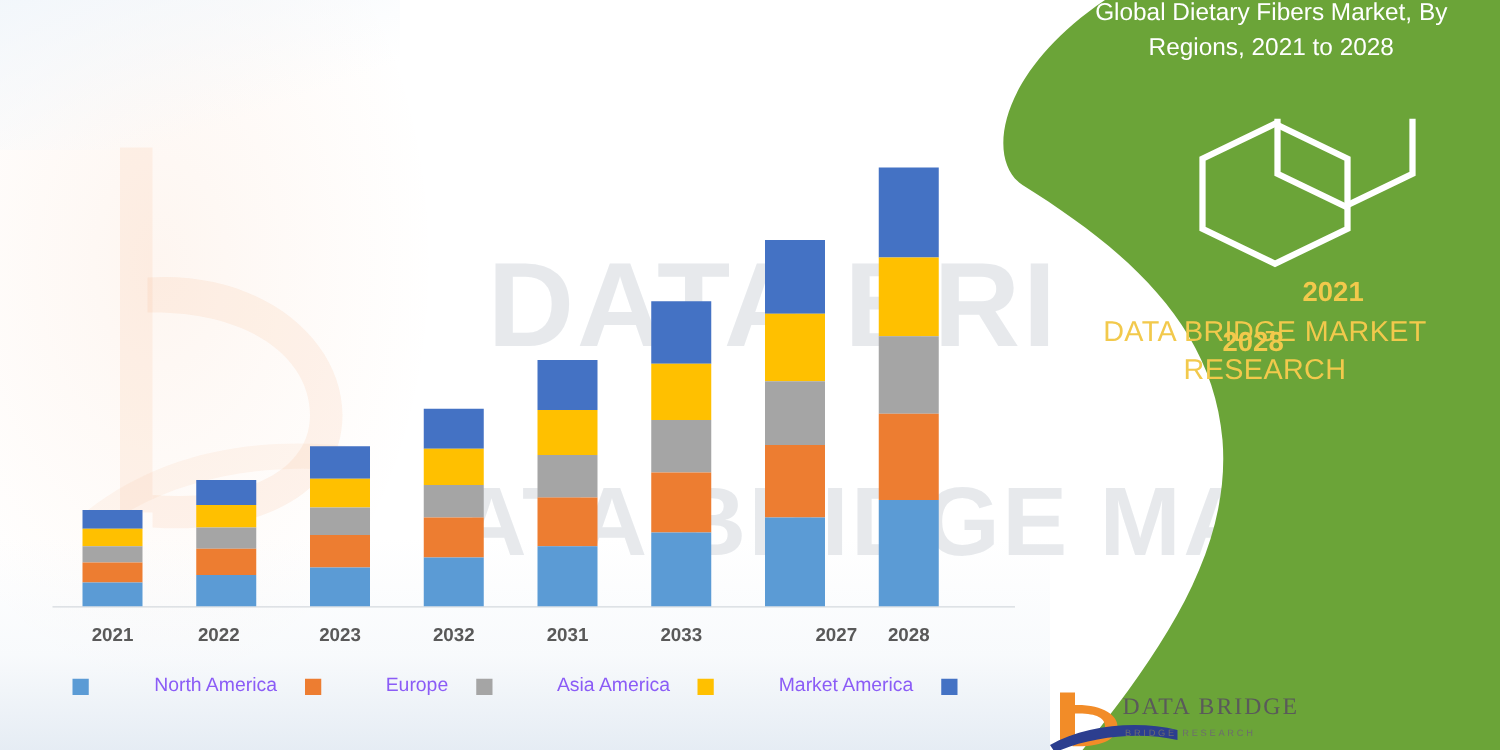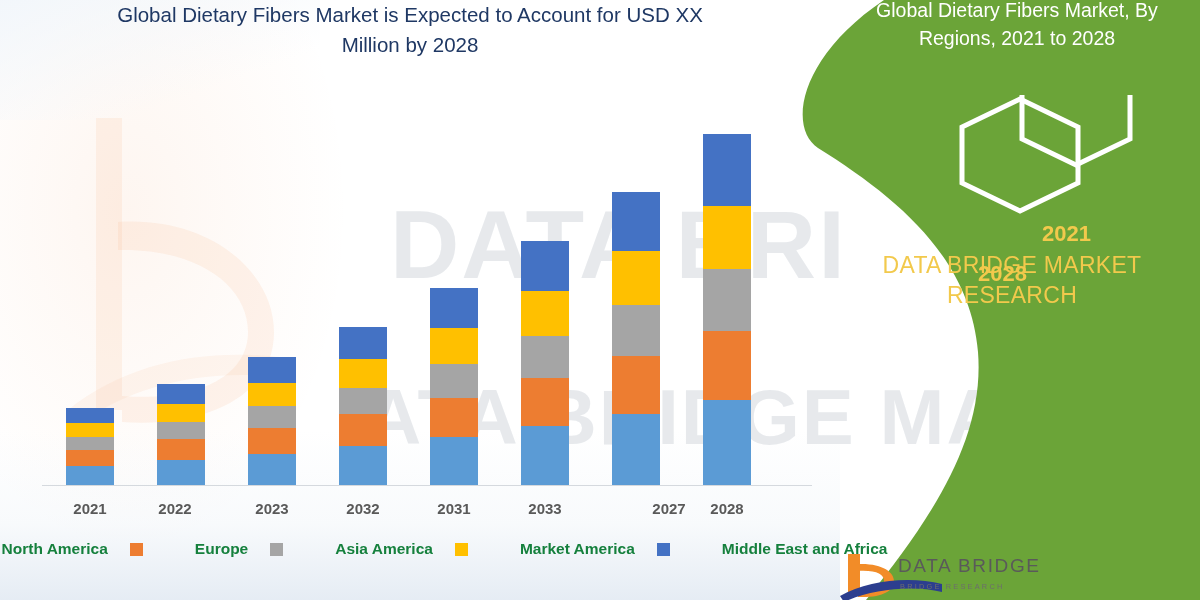--- a/index.html
+++ b/index.html
@@ -52,26 +52,26 @@
   .bar{position:absolute;width:48px;bottom:115px;display:flex;flex-direction:column;}
   .seg{width:100%;}
   .xtick{position:absolute;top:500px;width:80px;text-align:center;
     color:#595959;font-size:15px;font-weight:700;}
 
   
   .legend{position:absolute;left:42px;top:540px;width:740px;
     display:flex;align-items:center;justify-content:center;gap:22px;}
   .legend-item{display:flex;align-items:center;gap:6px;}
   .swatch{width:13px;height:13px;flex:none;}
-  .legend-label{color:#15803d;font-size:15.5px;font-weight:700;white-space:nowrap;margin-left:46px;}
+  .legend-label{color:#8b5cf6;font-size:15.5px;font-weight:400;white-space:nowrap;margin-left:46px;}
 
   
   .logo{position:absolute;left:838px;top:552px;width:260px;height:48px;}
   .logo-text{position:absolute;left:60px;top:3px;color:#5a5a5a;
-    font-size:19px;letter-spacing:1.6px;font-weight:400;font-family:Liberation Sans, sans-serif;}
+    font-size:19px;letter-spacing:1.6px;font-weight:400;font-family:Liberation Serif, serif;}
   .logo-sub{position:absolute;left:62px;top:30px;color:#6d6d6d;
     font-size:7.4px;letter-spacing:2.2px;font-weight:400;}
 </style>
 </head>
 <body>
 
 <div id="canvas">
 
   <div class="bg-tint tint-left"></div>
   <div class="bg-tint tint-topleft"></div>
@@ -80,21 +80,20 @@
   <svg class="wm-b" viewBox="0 0 230 330">
     <path d="M36 8 L62 8 L62 300 L36 300 Z" fill="#ED7D31" opacity=".17"></path>
     <path d="M58 112 C150 106 214 162 214 222 C214 284 150 318 62 312 L62 286
              C138 292 188 266 188 222 C188 176 138 138 58 140 Z" fill="#ED7D31" opacity=".17"></path>
     <path d="M8 300 C70 250 150 238 228 248 L228 268 C152 258 74 272 18 316 Z" fill="#ED7D31" opacity=".13"></path>
   </svg>
 
   <div class="wm-text wm-line1">DATA BRI</div>
   <div class="wm-text wm-line2">ATA BRIDGE MARKET R</div>
 
-  <div class="chart-title">Global Dietary Fibers Market is Expected to Account for USD XX Million by 2028</div>
 
   <div class="plot">
     <div class="baseline"></div>
     <div id="bars">
         <div class="bar" style="left: 66px;">
           <div class="seg" title="Middle East and Africa 2021: 15" style="background: rgb(68, 114, 196); height: 14.915px;"></div>
           <div class="seg" title="South America 2021: 14" style="background: rgb(255, 192, 0); height: 13.9207px;"></div>
           <div class="seg" title="Asia Pacific 2021: 13" style="background: rgb(165, 165, 165); height: 12.9263px;"></div>
           <div class="seg" title="Europe 2021: 16" style="background: rgb(237, 125, 49); height: 15.9093px;"></div>
           <div class="seg" title="North America 2021: 19" style="background: rgb(91, 155, 213); height: 18.8924px;"></div>
@@ -173,21 +172,20 @@
       <div class="legend-item">
         <span class="swatch" style="background: rgb(165, 165, 165);"></span>
         <span class="legend-label">Asia America</span>
       </div>
       <div class="legend-item">
         <span class="swatch" style="background: rgb(255, 192, 0);"></span>
         <span class="legend-label">Market America</span>
       </div>
       <div class="legend-item">
         <span class="swatch" style="background: rgb(68, 114, 196);"></span>
-        <span class="legend-label">Middle East and Africa</span>
       </div>
     </div>
 
   <svg class="green-panel" viewBox="0 0 420 600" preserveAspectRatio="none">
     <path d="M104 0 L420 0 L420 600 L86 600 C150 520 205 440 198 352
              C190 258 118 198 38 148 C8 128 18 58 104 0 Z" fill="#6BA438"></path>
   </svg>
 
   <div class="panel-content">
     <div class="panel-title">Global Dietary Fibers Market, By Regions, 2021 to 2028</div>

